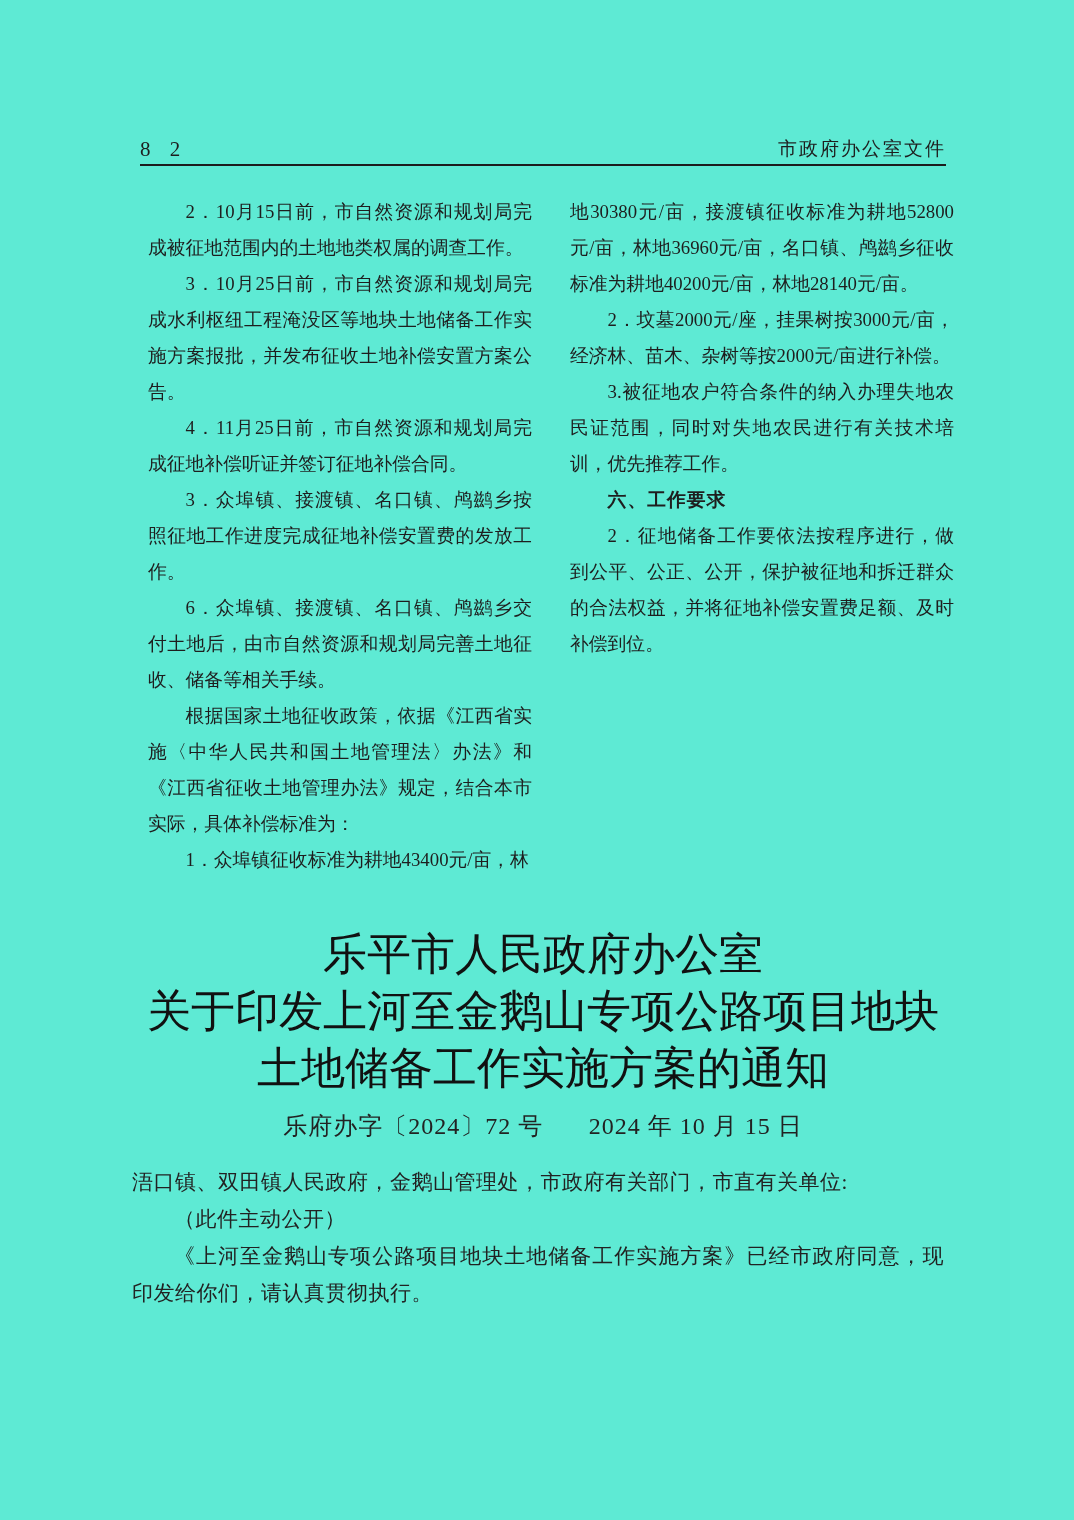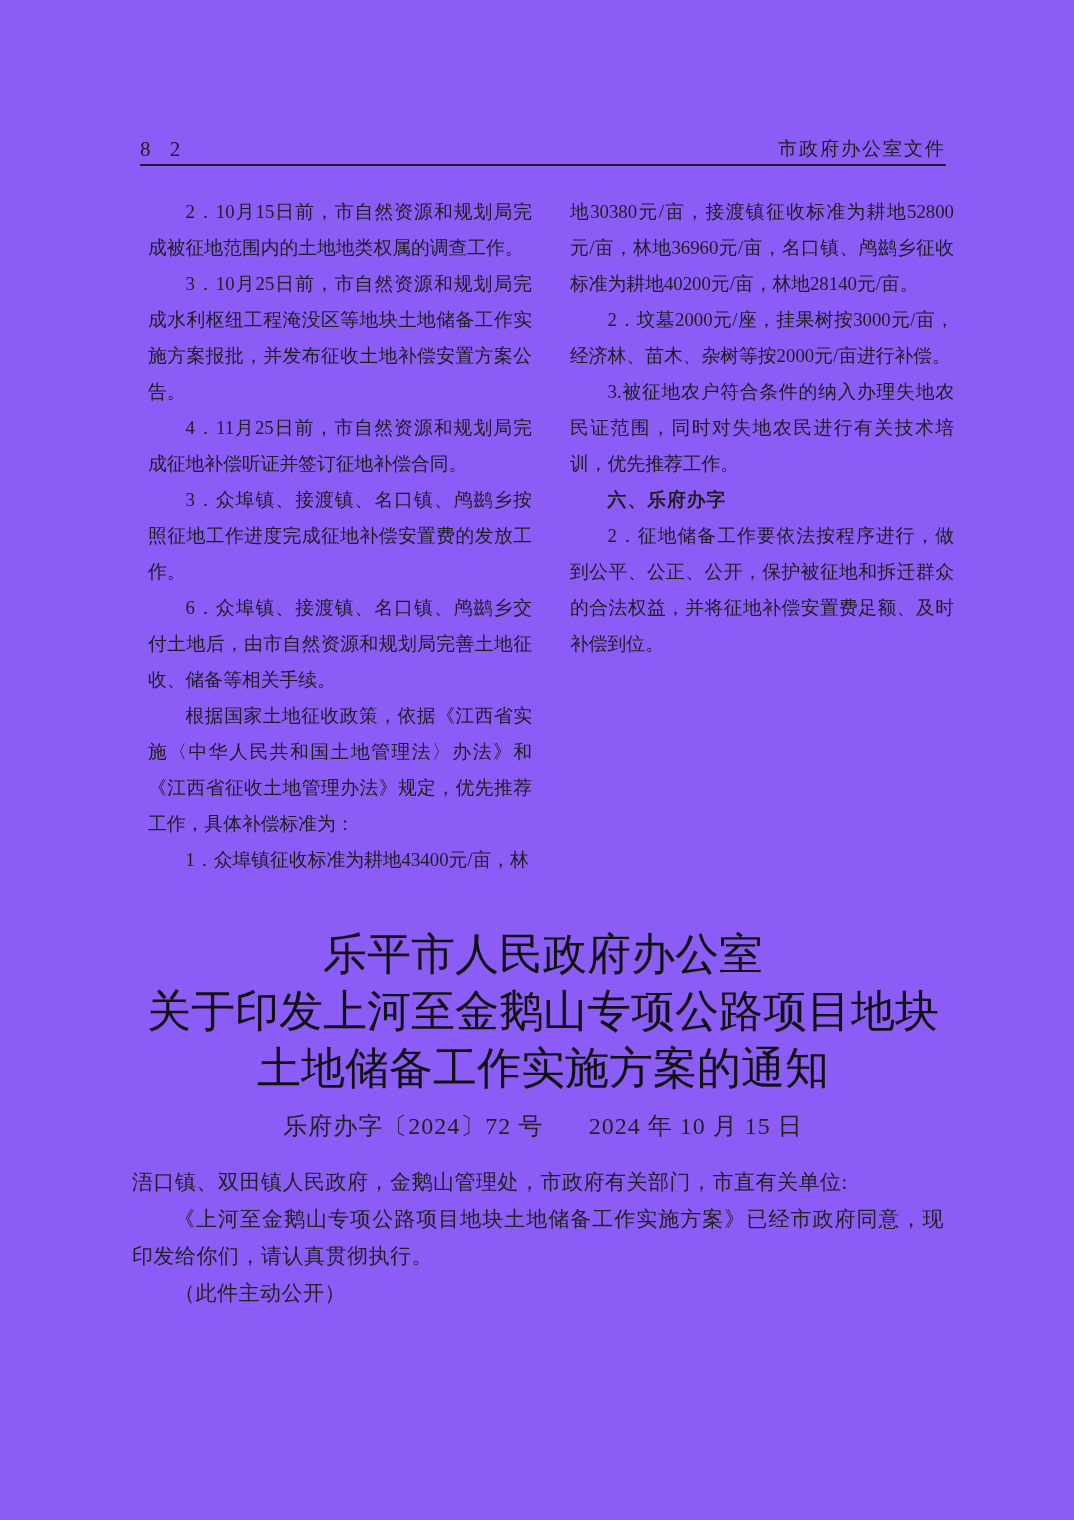--- a/index.html
+++ b/index.html
@@ -4,21 +4,21 @@
 <style>
   html, body {
     margin: 0;
     padding: 0;
     background: #ffffff;
   }
   .page {
     position: relative;
     width: 1074px;
     height: 1520px;
-    background: #8b5cf6;
+    background: #5eead4;
     color: #1e1e1e;
     font-family: "Liberation Serif", "DejaVu Serif", serif;
     overflow: hidden;
   }
   
   .page-header {
     position: absolute;
     top: 136px;
     left: 140px;
     width: 806px;
@@ -135,45 +135,45 @@
   <hr class="header-rule">
 
   <div class="columns">
     <div class="col">
 
     <p class="indent">2．10月15日前，市自然资源和规划局完成被征地范围内的土地地类权属的调查工作。</p>
         <p class="indent">3．10月25日前，市自然资源和规划局完成水利枢纽工程淹没区等地块土地储备工作实施方案报批，并发布征收土地补偿安置方案公告。</p>
         <p class="indent">4．11月25日前，市自然资源和规划局完成征地补偿听证并签订征地补偿合同。</p>
         <p class="indent">3．众埠镇、接渡镇、名口镇、鸬鹚乡按照征地工作进度完成征地补偿安置费的发放工作。</p>
         <p class="indent">6．众埠镇、接渡镇、名口镇、鸬鹚乡交付土地后，由市自然资源和规划局完善土地征收、储备等相关手续。</p>
-        <p class="indent">根据国家土地征收政策，依据《江西省实施〈中华人民共和国土地管理法〉办法》和《江西省征收土地管理办法》规定，优先推荐工作，具体补偿标准为：</p>
+        <p class="indent">根据国家土地征收政策，依据《江西省实施〈中华人民共和国土地管理法〉办法》和《江西省征收土地管理办法》规定，结合本市实际，具体补偿标准为：</p>
         <p class="indent">1．众埠镇征收标准为耕地43400元/亩，林</p>
       </div>
     <div class="col">
 
     <p>地30380元/亩，接渡镇征收标准为耕地52800元/亩，林地36960元/亩，名口镇、鸬鹚乡征收标准为耕地40200元/亩，林地28140元/亩。</p>
         <p class="indent">2．坟墓2000元/座，挂果树按3000元/亩，经济林、苗木、杂树等按2000元/亩进行补偿。</p>
         <p class="indent">3.被征地农户符合条件的纳入办理失地农民证范围，同时对失地农民进行有关技术培训，优先推荐工作。</p>
-        <p class="heading indent">六、乐府办字</p>
+        <p class="heading indent">六、工作要求</p>
         <p class="indent">2．征地储备工作要依法按程序进行，做到公平、公正、公开，保护被征地和拆迁群众的合法权益，并将征地补偿安置费足额、及时补偿到位。</p>
       </div>
   </div>
 
   <div class="title-block">
 
   <div class="title-line">乐平市人民政府办公室</div>
       <div class="title-line">关于印发上河至金鹅山专项公路项目地块</div>
       <div class="title-line">土地储备工作实施方案的通知</div>
     </div>
 
   <div class="doc-line">
     <span class="doc-number">乐府办字〔2024〕72 号</span>
     <span class="doc-date">2024 年 10 月 15 日</span>
   </div>
 
   <div class="notice-body">
 
   <p>浯口镇、双田镇人民政府，金鹅山管理处，市政府有关部门，市直有关单位:</p>
+      <p class="indent">（此件主动公开）</p>
       <p class="indent">《上河至金鹅山专项公路项目地块土地储备工作实施方案》已经市政府同意，现印发给你们，请认真贯彻执行。</p>
-      <p class="indent">（此件主动公开）</p>
     </div>
 
 </div>
 
 </body></html>

